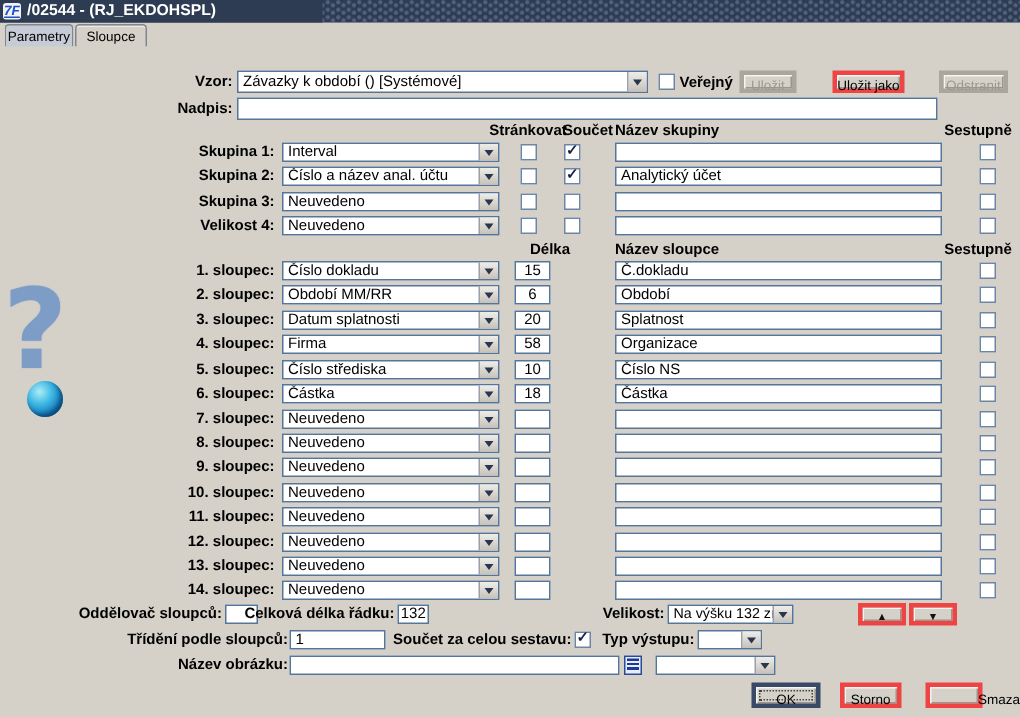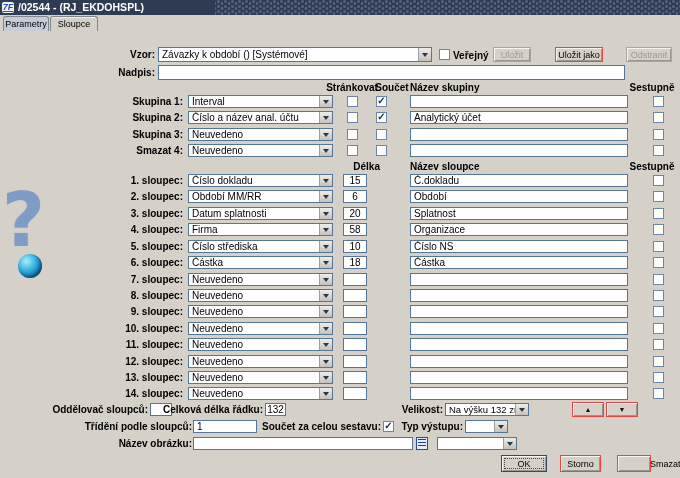--- a/index.html
+++ b/index.html
@@ -49,21 +49,21 @@
   .arr-down{width:0;height:0;border-left:3px solid transparent;border-right:3px solid transparent;border-top:4px solid #2a3550;}
   .cb{
     position:absolute;width:11px;height:11px;background:#fff;border:1px solid #6e86a5;
     box-sizing:border-box;text-align:center;
   }
   .cb.checked::after{
     content:"✓";position:absolute;left:0;top:-1px;width:9px;height:9px;
     font-size:10px;line-height:10px;font-weight:bold;color:#14224d;
   }
   .btn{
-    position:absolute;background:#d5d1c9;border:1px solid #ef4444;
+    position:absolute;background:#d5d1c9;border:3px solid #ef4444;
     box-shadow:inset 1px 1px 0 #f6f5f1,inset -1px -1px 0 #9a968c;
     font-size:9px;text-align:center;line-height:14px;box-sizing:border-box;height:15px;
     white-space:nowrap;
   }
   .btn.disabled{color:#9c988e;border-color:#aaa69c;}
   .btn.default{border-color:#3a4a66;}
   .btn.default::before{
     content:"";position:absolute;left:2px;top:2px;right:2px;bottom:2px;border:1px dotted #444;
   }
   .arrow-btn{font-size:7px;line-height:13px;color:#111;}
@@ -172,21 +172,21 @@
             <span class="arr-down"></span>
           </span>
     </div>
     <span class="cb cb-strank"></span>
     <span class="cb cb-soucet"></span>
     <input class="field name-input" style="">
     <span class="cb cb-sest"></span>
   </div>
 
   <div class="row" style="top: 144px;">
-    <div class="lbl">Smazat 4:</div>
+    <div class="lbl">Velikost 4:</div>
     <div class="dd">
       <span class="dd-text">Neuvedeno</span>
       <span class="dd-btn">
             <span class="arr-down"></span>
           </span>
     </div>
     <span class="cb cb-strank"></span>
     <span class="cb cb-soucet"></span>
     <input class="field name-input" style="">
     <span class="cb cb-sest"></span>

